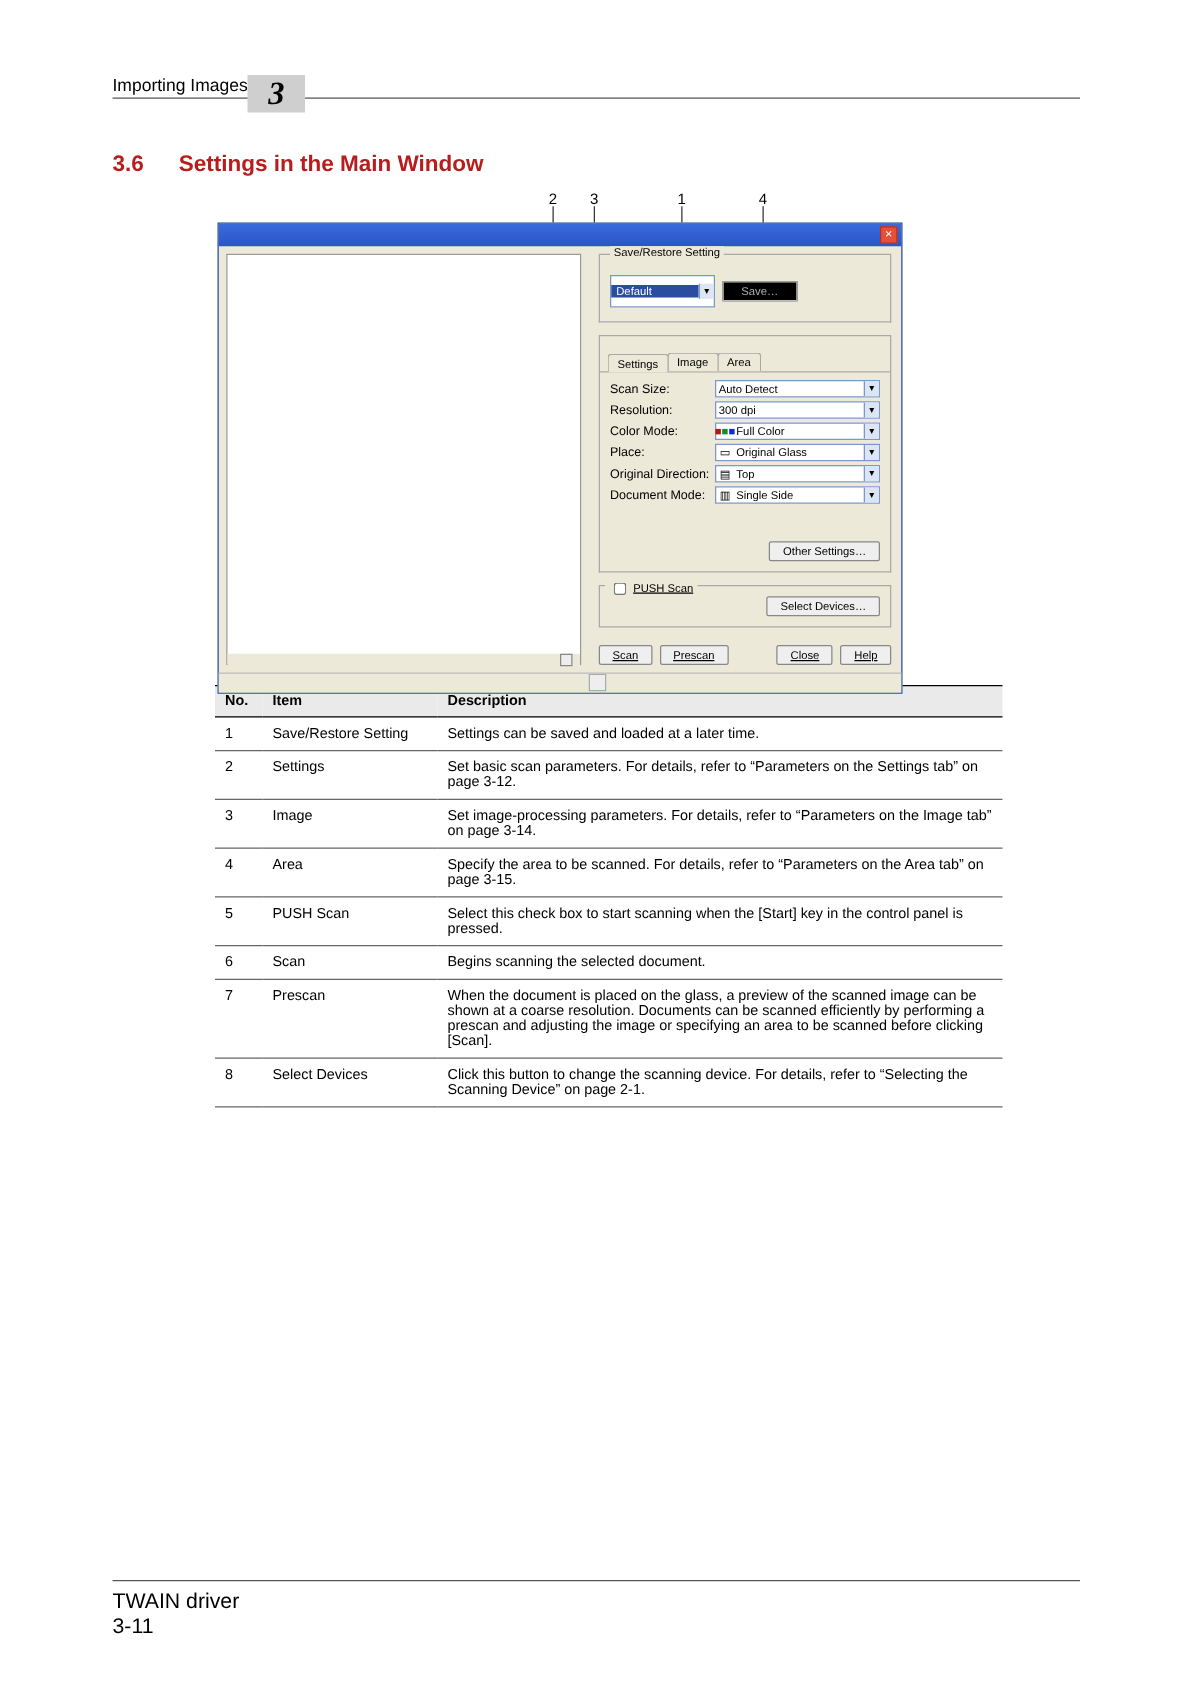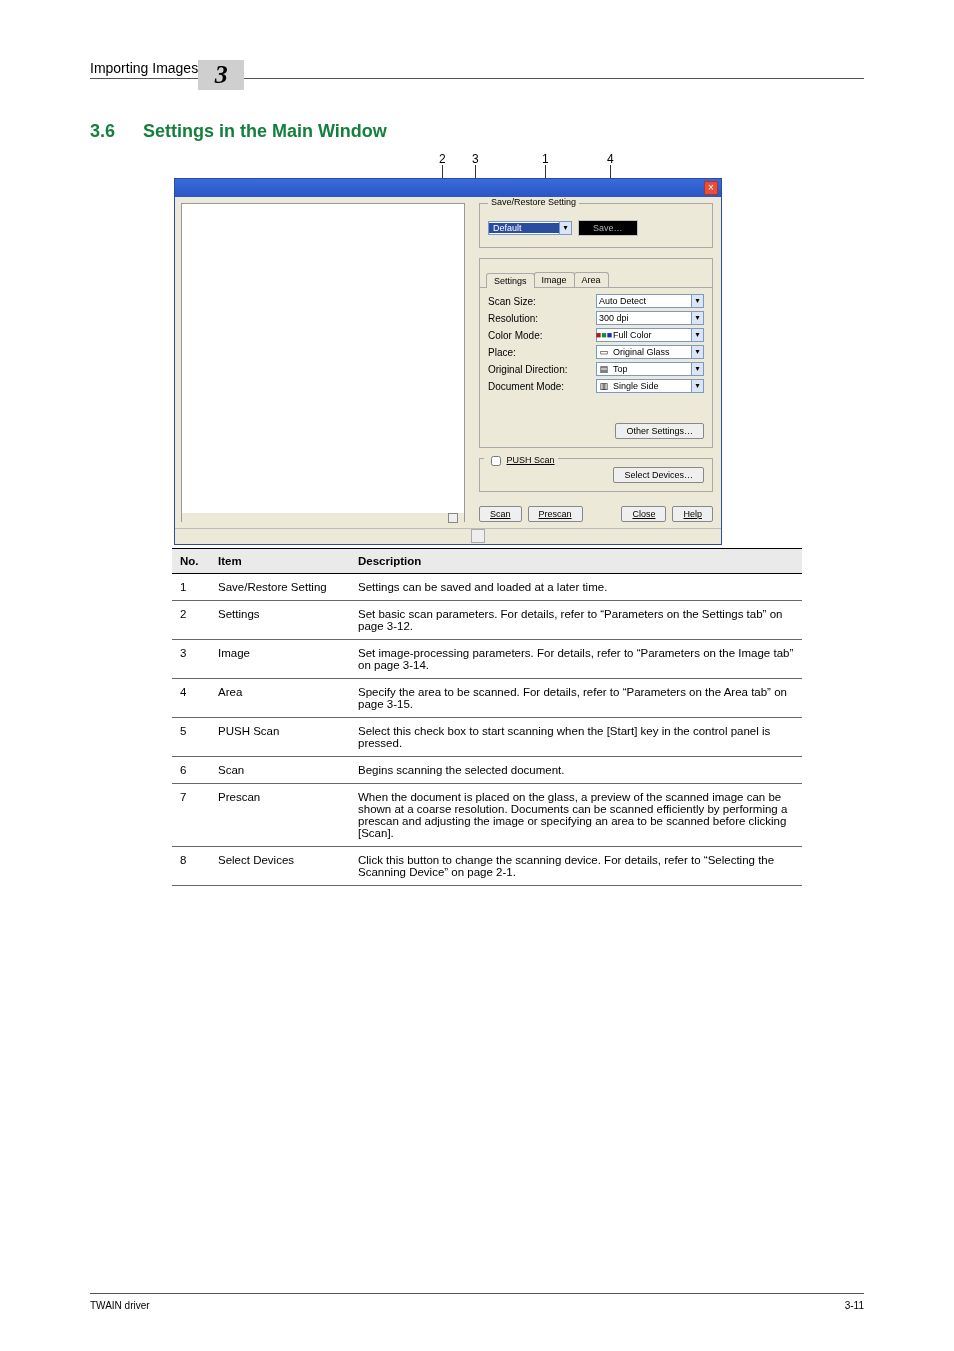--- a/index.html
+++ b/index.html
@@ -39,21 +39,21 @@
     font-family: "Times New Roman", serif;
   }
 
   .section-head {
     display: flex;
     gap: 28px;
     font-size: 18px;
     font-weight: bold;
     margin-top: 42px;
     margin-bottom: 10px;
-    color: #15803d;
+    color: #b91c1c;
   }
   .intro {
     font-size: 13px;
     margin-left: 82px;
     margin-bottom: 20px;
   }
 
   
   .shot-wrap {
     position: relative;
@@ -164,21 +164,21 @@
     position: absolute;
     top: -6px; left: 8px;
     background: #ece9d8;
     padding: 0 3px;
     font-size: 9px;
   }
   .combo {
     display: inline-flex;
     border: 1px solid #7a98c9;
     background: #fff;
-    height: 14px;
+    height: 26px;
     align-items: center;
     font-size: 9px;
   }
   .combo.selected .combo-text { background: #2a4da0; color: #fff; }
   .combo-text { padding: 0 4px; min-width: 70px; }
   .combo-arrow {
     width: 12px;
     background: #dce5f4;
     border-left: 1px solid #7a98c9;
     text-align: center;
@@ -212,21 +212,21 @@
     margin-right: -1px;
     border-radius: 3px 3px 0 0;
   }
   .tab.active { background: #ece9d8; position: relative; top: 1px; }
 
   .opt-combo {
     border: 1px solid #7a98c9;
     background: #fff;
     display: flex;
     align-items: center;
-    width: 108px;
+    width: 132px;
     height: 14px;
   }
   .opt-ico { width: 14px; display: inline-flex; justify-content: center; font-size: 9px; }
   .opt-text { flex: 1; font-size: 9px; padding-left: 2px; white-space: nowrap; overflow: hidden; }
   .opt-arrow { width: 12px; text-align: center; font-size: 8px; border-left: 1px solid #7a98c9; background: #dce5f4; line-height: 12px; }
 
   .btn {
     border: 1px solid #888;
     background: #efefef;
     font-size: 9px;
@@ -279,21 +279,22 @@
 
   .footer {
     position: absolute;
     bottom: 40px;
     left: 90px;
     right: 90px;
     border-top: 1px solid #555;
     padding-top: 6px;
     display: flex;
     justify-content: space-between;
-    font-size: 10px;
+    font-size: 17px;
+    flex-direction: column;
   }
   .sw-red { color: #b21818; }
   .sw-green { color: #198a2e; }
   .sw-blue { color: #1530c0; }
 </style>
 </head>
 <body>
 
 <div class="page-area">
   <div class="header-row">

